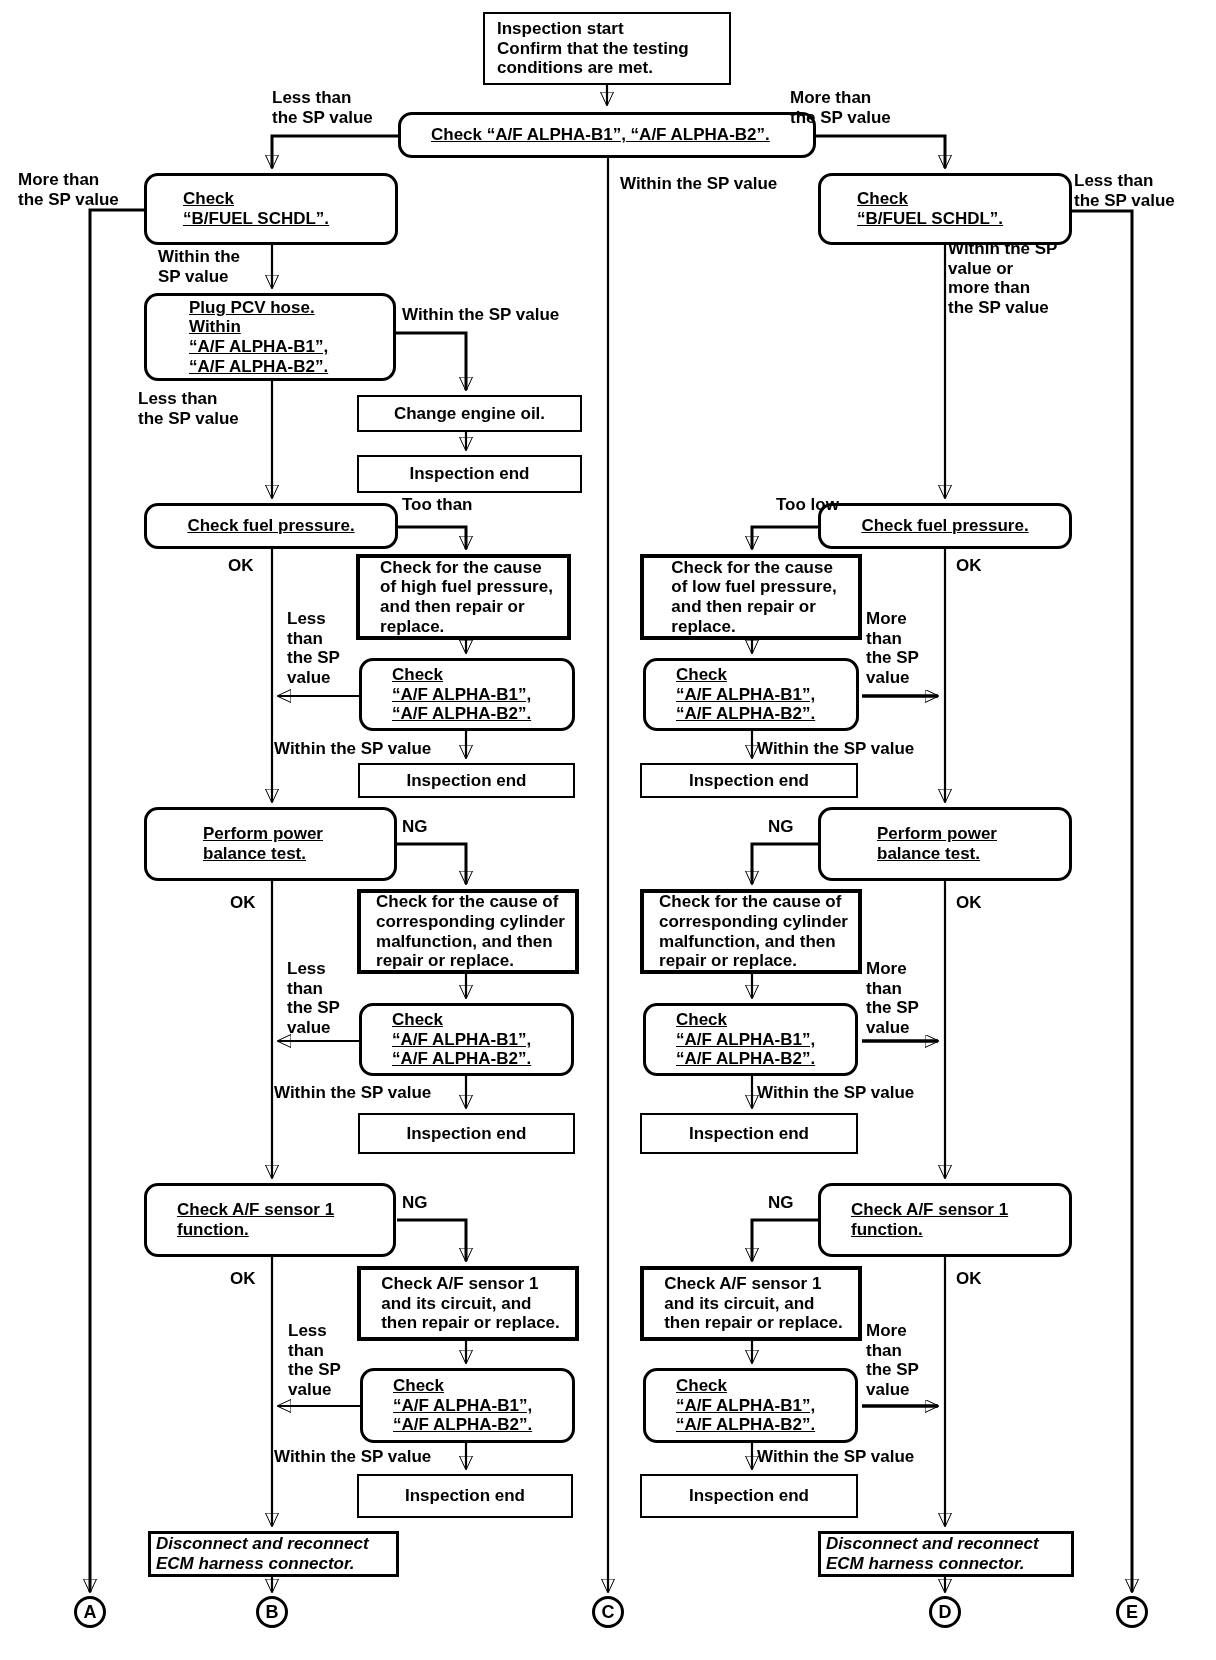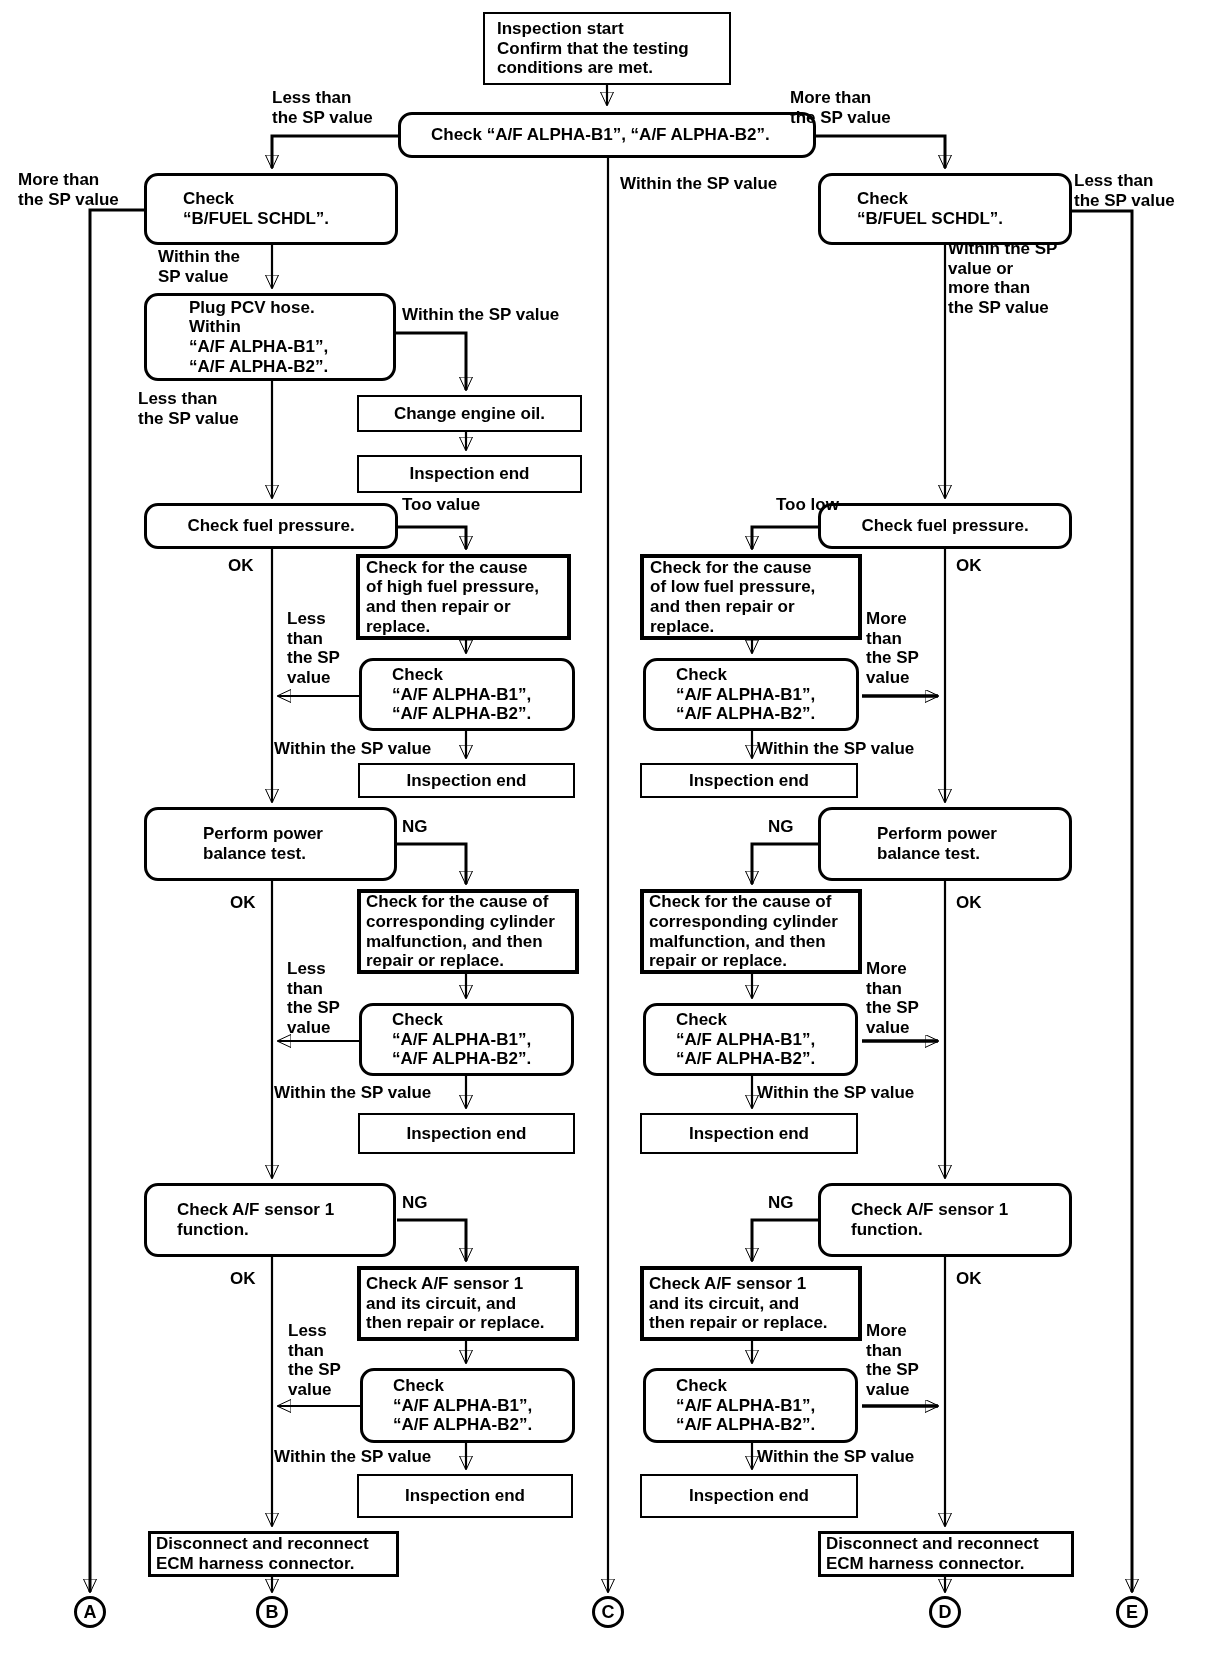--- a/index.html
+++ b/index.html
@@ -9,23 +9,23 @@
   }
   #wires{position:absolute;left:0;top:0;width:1216px;height:1660px;}
   #wires path{fill:none;stroke:#000;}
   .s2{stroke-width:2.2px;}
   .s3{stroke-width:3px;}
   .s35{stroke-width:3.6px;}
   .box{
     position:absolute;box-sizing:border-box;background:#fff;border:2.5px solid #000;
     display:flex;align-items:center;font-weight:bold;font-size:17px;line-height:1.16;
   }
-  .rounded{border-radius:14px;border-width:3px;}
-  .thick{border-width:4.5px;}
-  .b3{border-width:3px;}
+  .rounded{border-radius:14px;border-width:3px;text-decoration:underline;}
+  .thick{border-width:4.5px;justify-content:center;}
+  .b3{border-width:3px;font-style:italic;}
   .center{justify-content:center;text-align:center;}
   .txt{white-space:pre-line;}
   .lbl{
     position:absolute;font-weight:bold;font-size:17px;line-height:1.15;white-space:pre-line;
   }
   .circle{
     position:absolute;width:32px;height:32px;box-sizing:border-box;border:3px solid #000;border-radius:50%;
     background:#fff;display:flex;align-items:center;justify-content:center;font-weight:bold;font-size:18px;
   }
 </style>
@@ -247,21 +247,21 @@
   <div class="lbl" style="left:620px;top:174px">Within the SP value</div>
   <div class="lbl" style="left:158px;top:247px">Within the
 SP value</div>
   <div class="lbl" style="left:948px;top:239px">Within the SP
 value or
 more than
 the SP value</div>
   <div class="lbl" style="left:402px;top:305px">Within the SP value</div>
   <div class="lbl" style="left:138px;top:389px">Less than
 the SP value</div>
-  <div class="lbl" style="left:402px;top:495px">Too value</div>
+  <div class="lbl" style="left:402px;top:495px">Too than</div>
   <div class="lbl" style="left:776px;top:495px">Too low</div>
   <div class="lbl" style="left:228px;top:556px">OK</div>
   <div class="lbl" style="left:956px;top:556px">OK</div>
   <div class="lbl" style="left:287px;top:609px">Less
 than
 the SP
 value</div>
   <div class="lbl" style="left:866px;top:609px">More
 than
 the SP

